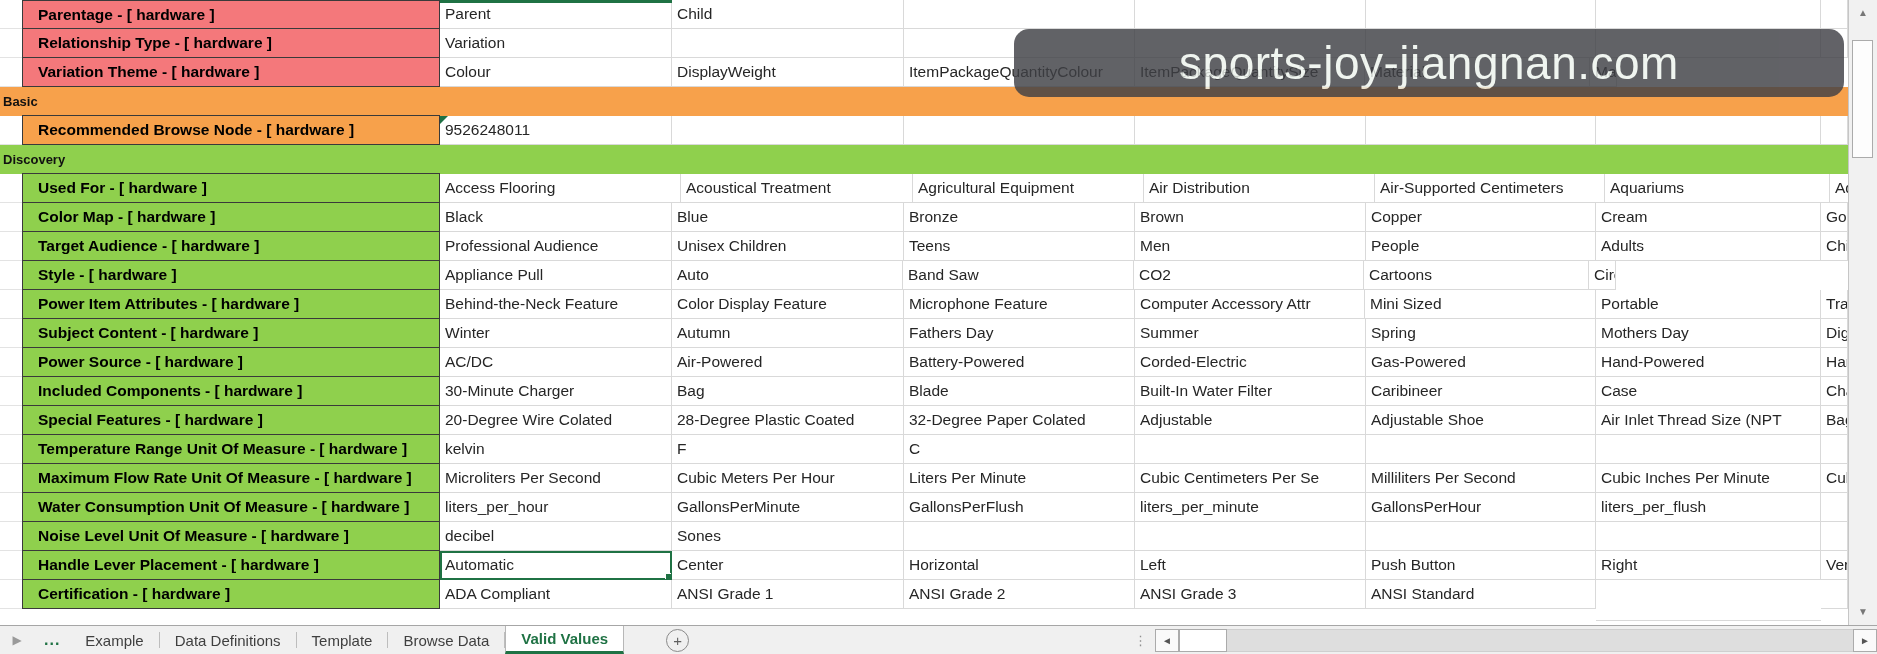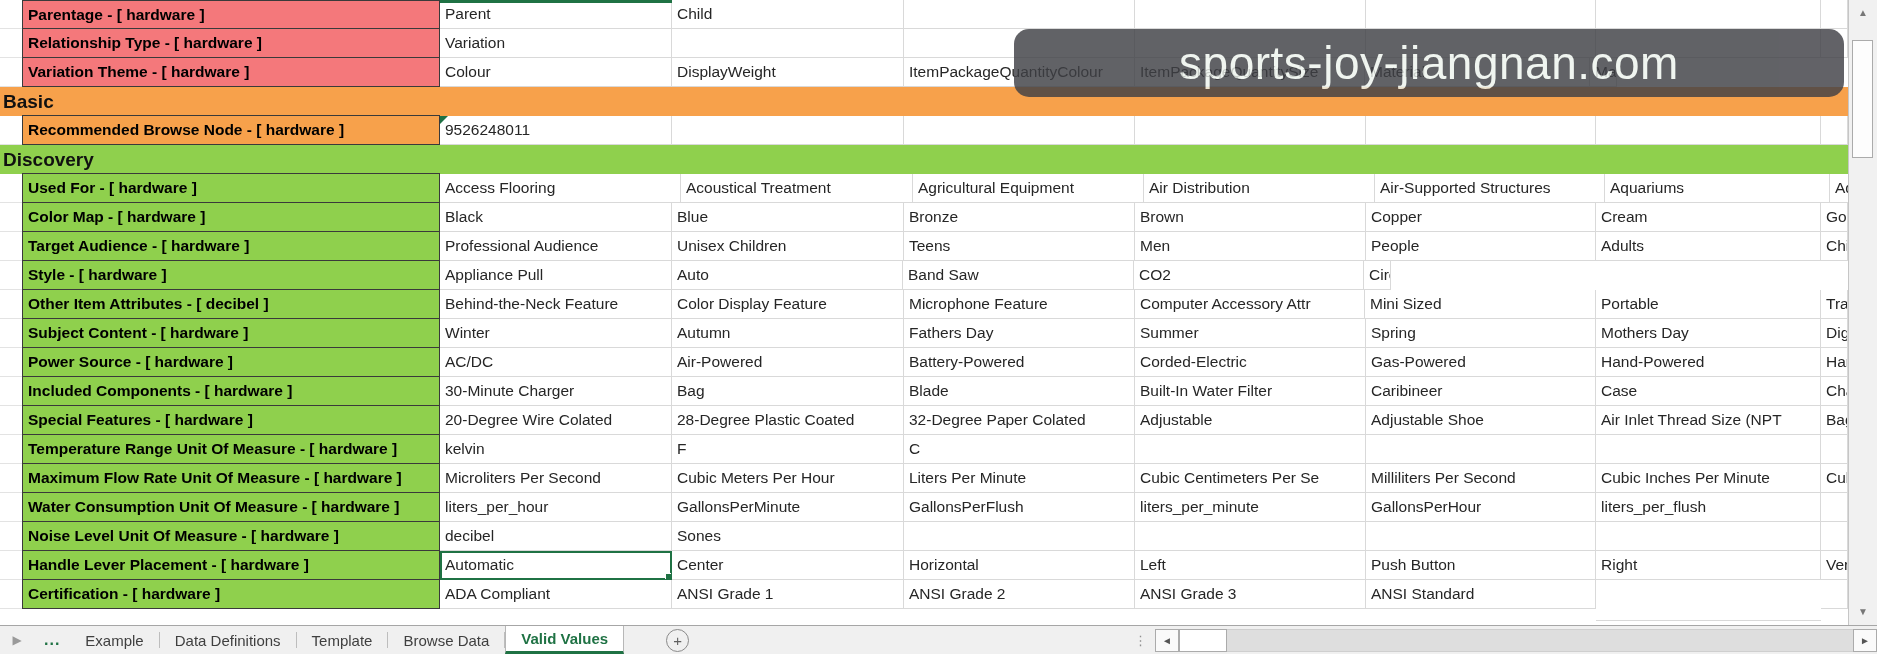--- a/index.html
+++ b/index.html
@@ -9,29 +9,29 @@
     -webkit-font-smoothing:antialiased;
   }
   
   #sheet{position:absolute;left:0;top:0;width:1848px;height:625px;overflow:hidden;background:#fff;}
   .row{display:flex;height:29px;box-sizing:border-box;}
   .colA{width:22px;box-sizing:border-box;border-bottom:1px solid #E3E3E3;background:#fff;flex:none;}
   .label{
     width:418px;flex:none;box-sizing:border-box;
     border:1px solid #3A3A3A;margin-top:-1px;
     font-weight:bold;font-size:15.5px;color:#000;
-    line-height:28px;padding-left:5px;white-space:nowrap;overflow:hidden;
+    line-height:28px;padding-left:15px;white-space:nowrap;overflow:hidden;
   }
   .row:first-child .label{margin-top:0;}
   .pink{background:var(--pink);}
   .orange{background:var(--orange);}
   .green{background:var(--green);}
   .band{
     width:1848px;flex:none;box-sizing:border-box;
-    font-weight:bold;font-size:19px;color:#111;
+    font-weight:bold;font-size:13px;color:#111;
     line-height:29px;padding-left:3px;white-space:nowrap;overflow:hidden;
   }
   .cell{
     flex:none;box-sizing:border-box;background:#fff;
     border-right:1px solid #D9D9D9;border-bottom:1px solid #D9D9D9;
     font-size:15.5px;color:#262626;line-height:28px;padding-left:5px;
     white-space:nowrap;overflow:hidden;position:relative;
   }
   .cell.selected{outline:2px solid var(--accent);outline-offset:-2px;z-index:3;}
   .fill-handle{
@@ -169,21 +169,21 @@
     <div class="row">
       <div class="band green">Discovery</div>
     </div>
     <div class="row">
       <div class="colA"></div>
       <div class="label green">Used For - [ hardware ]</div>
       <div class="cell" style="width: 241px;">Access Flooring</div>
       <div class="cell" style="width: 232px;">Acoustical Treatment</div>
       <div class="cell" style="width: 231px;">Agricultural Equipment</div>
       <div class="cell" style="width: 231px;">Air Distribution</div>
-      <div class="cell" style="width: 230px;">Air-Supported Structures</div>
+      <div class="cell" style="width: 230px;">Air-Supported Centimeters</div>
       <div class="cell" style="width: 225px;">Aquariums</div>
       <div class="cell" style="width: 27px;">Aquatics</div>
     </div>
     <div class="row">
       <div class="colA"></div>
       <div class="label green">Color Map - [ hardware ]</div>
       <div class="cell" style="width: 232px;">Black</div>
       <div class="cell" style="width: 232px;">Blue</div>
       <div class="cell" style="width: 231px;">Bronze</div>
       <div class="cell" style="width: 231px;">Brown</div>
@@ -202,25 +202,26 @@
       <div class="cell" style="width: 225px;">Adults</div>
       <div class="cell" style="width: 27px;">Children</div>
     </div>
     <div class="row">
       <div class="colA"></div>
       <div class="label green">Style - [ hardware ]</div>
       <div class="cell" style="width: 232px;">Appliance Pull</div>
       <div class="cell" style="width: 231px;">Auto</div>
       <div class="cell" style="width: 231px;">Band Saw</div>
       <div class="cell" style="width: 230px;">CO2</div>
+      <div class="cell" style="width: 225px;">Cartoons</div>
       <div class="cell" style="width: 27px;">Circles</div>
     </div>
     <div class="row">
       <div class="colA"></div>
-      <div class="label green">Other Item Attributes - [ decibel ]</div>
+      <div class="label green">Power Item Attributes - [ hardware ]</div>
       <div class="cell" style="width: 232px;">Behind-the-Neck Feature</div>
       <div class="cell" style="width: 232px;">Color Display Feature</div>
       <div class="cell" style="width: 231px;">Microphone Feature</div>
       <div class="cell" style="width: 230px;">Computer Accessory Attr</div>
       <div class="cell" style="width: 231px;">Mini Sized</div>
       <div class="cell" style="width: 225px;">Portable</div>
       <div class="cell" style="width: 27px;">Travel</div>
     </div>
     <div class="row">
       <div class="colA"></div>

